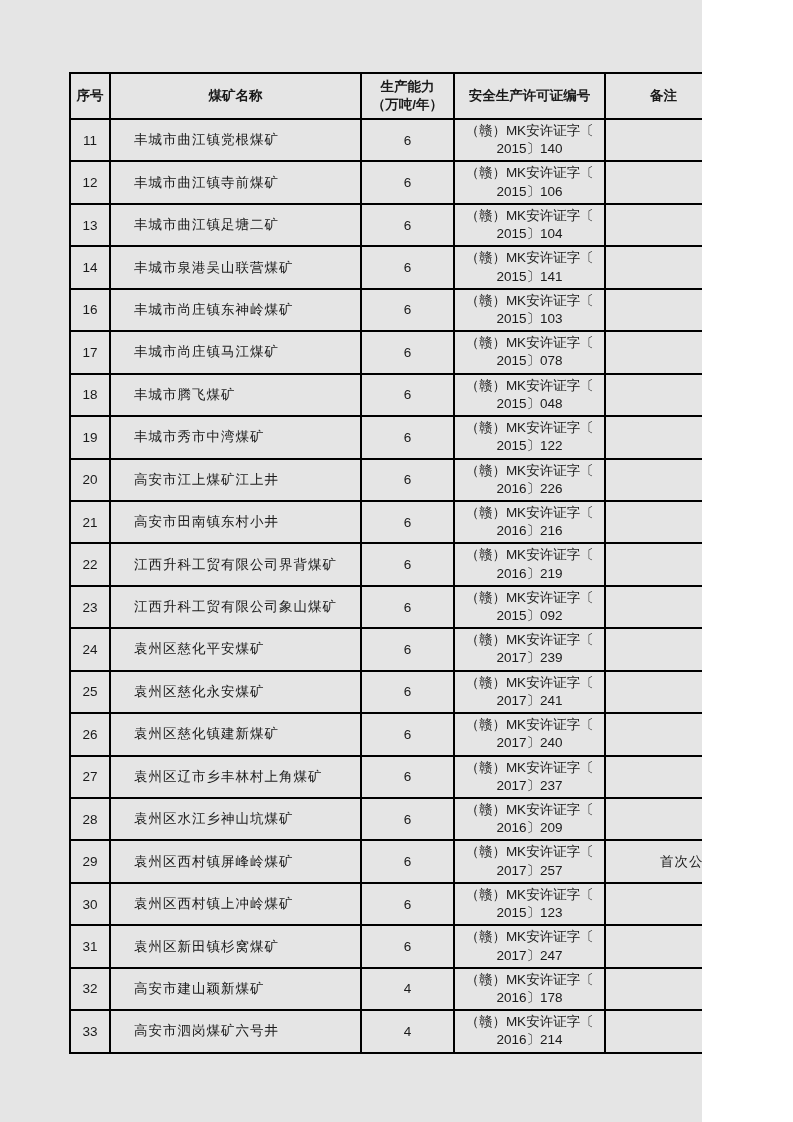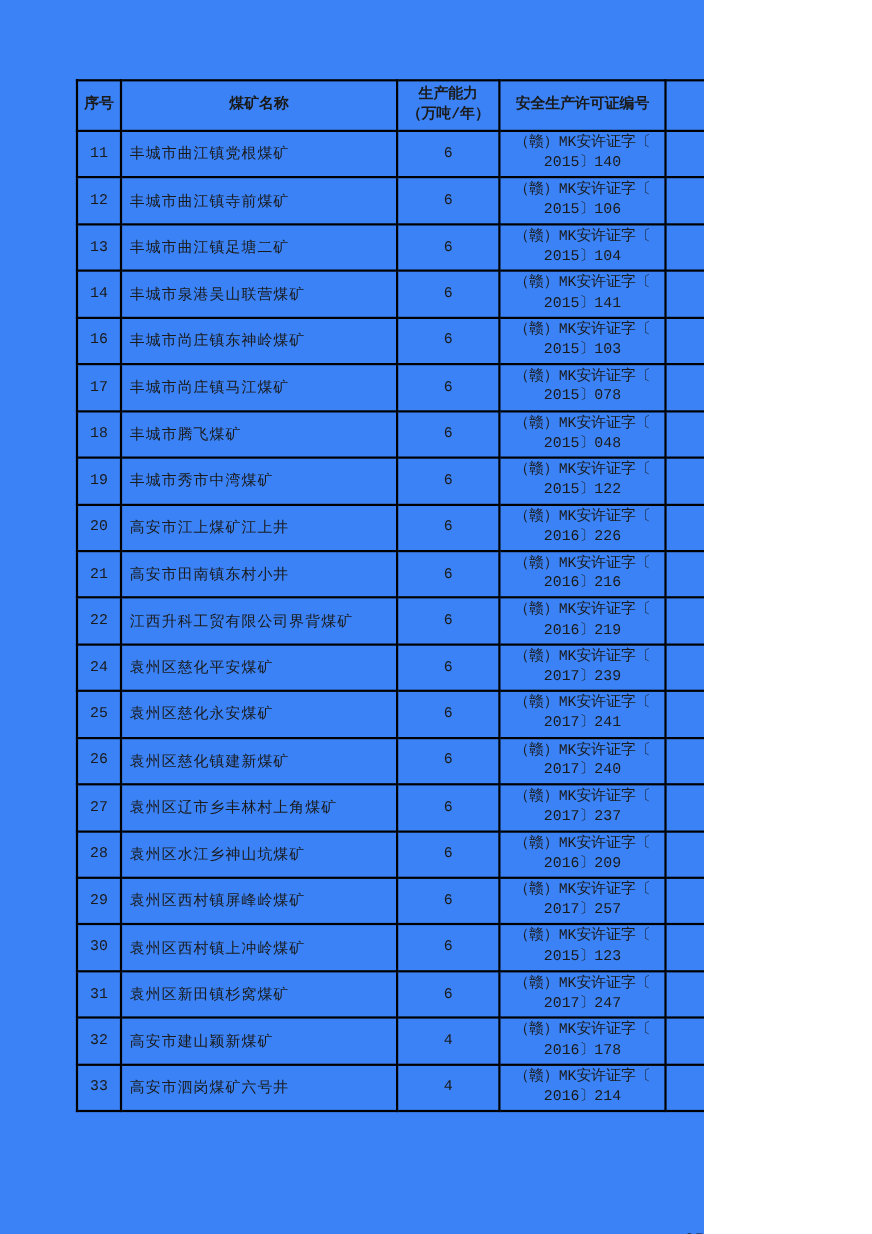--- a/index.html
+++ b/index.html
@@ -1,21 +1,21 @@
 <!DOCTYPE html>
 <html><head>
 <meta charset="utf-8">
 <style>
   html, body { margin: 0; padding: 0; background: #ffffff; }
   .page {
     position: relative;
-    width: 640px;
+    width: 702px;
     height: 1122px;
-    background: #3b82f6;
-    font-family: Liberation Mono, monospace;
+    background: #e5e5e5;
+    font-family: Liberation Sans, sans-serif;
     color: #111111;
     overflow: hidden;
   }
   table.doc-table {
     position: absolute;
     left: 69px;
     top: 72px;
     width: 652px;
     border-collapse: collapse;
     table-layout: fixed;
@@ -34,21 +34,21 @@
     text-align: center;
     line-height: 1.3;
   }
   .doc-table td { height: 36px; }
   col.c-seq      { width: 40px; }
   col.c-name     { width: 251px; }
   col.c-capacity { width: 93px; }
   col.c-license  { width: 151px; }
   col.c-remark   { width: 117px; }
   td.seq      { text-align: center; }
-  td.name     { text-align: left; padding-left: 7px; letter-spacing: 1px; }
+  td.name     { text-align: left; padding-left: 23px; letter-spacing: 1px; }
   td.capacity { text-align: center; }
   td.license  { text-align: center; line-height: 1.35; padding: 2px 2px; }
   td.remark   { text-align: right; letter-spacing: 1px; }
   .hdr-two-line div { line-height: 1.3; }
   .page-number {
     position: absolute;
     left: 0;
     right: 0;
     top: 1120px;
     text-align: right;
@@ -185,20 +185,30 @@
           <td class="seq">22</td>
           <td class="name">江西升科工贸有限公司界背煤矿</td>
           <td class="capacity">6</td>
           <td class="license">
             <div>（赣）MK安许证字〔</div>
             <div>2016〕219</div>
           </td>
           <td class="remark"></td>
         </tr>
         <tr>
+          <td class="seq">23</td>
+          <td class="name">江西升科工贸有限公司象山煤矿</td>
+          <td class="capacity">6</td>
+          <td class="license">
+            <div>（赣）MK安许证字〔</div>
+            <div>2015〕092</div>
+          </td>
+          <td class="remark"></td>
+        </tr>
+        <tr>
           <td class="seq">24</td>
           <td class="name">袁州区慈化平安煤矿</td>
           <td class="capacity">6</td>
           <td class="license">
             <div>（赣）MK安许证字〔</div>
             <div>2017〕239</div>
           </td>
           <td class="remark"></td>
         </tr>
         <tr>

